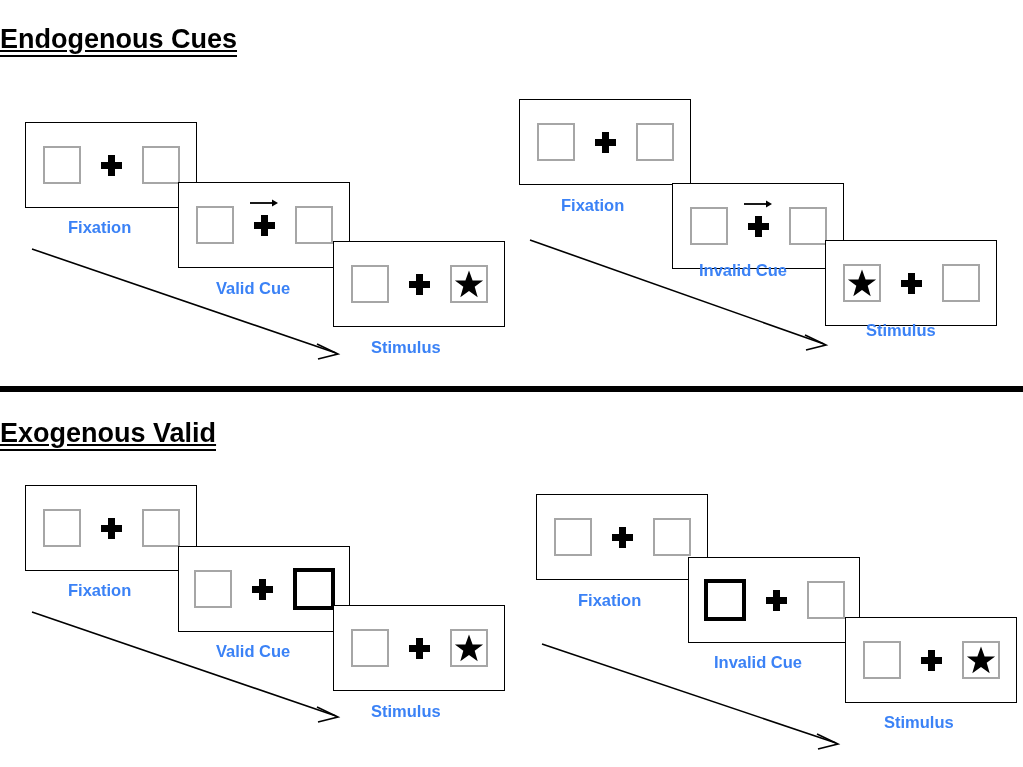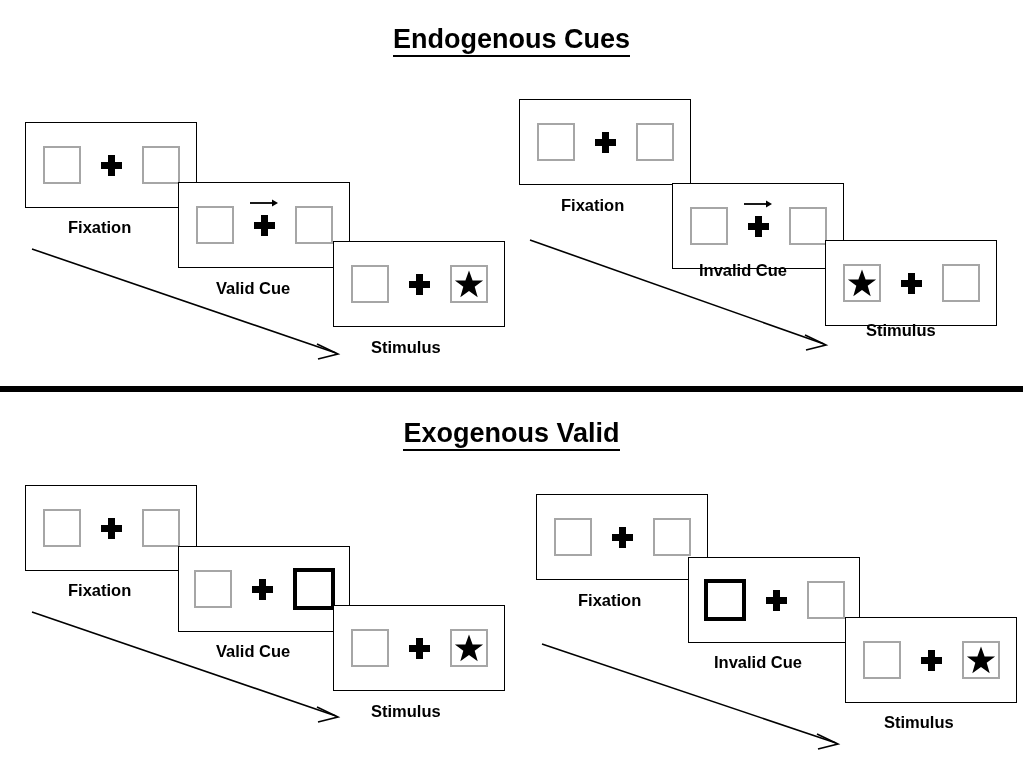--- a/index.html
+++ b/index.html
@@ -12,25 +12,25 @@
     height: 767px;
     position: relative;
     font-family: "Liberation Sans", sans-serif;
     overflow: hidden;
   }
 
   .section-title {
     position: absolute;
     width: 100%;
     left: 0;
-    text-align: center;
     font-size: 27px;
     font-weight: bold;
     color: #000000;
     letter-spacing: 0px;
+    text-decoration: underline;
   }
   .section-title span {
     border-bottom: 2.5px solid #000000;
     padding-bottom: 1px;
   }
 
   .divider {
     position: absolute;
     left: 0;
     width: 1023px;
@@ -110,21 +110,21 @@
     transform: translateX(-50%);
     width: 30px;
     height: 10px;
   }
 
   
   .caption {
     position: absolute;
     font-size: 16.5px;
     font-weight: bold;
-    color: #000000;
+    color: #3b82f6;
     white-space: nowrap;
   }
 
   
   .time-arrow {
     position: absolute;
     overflow: visible;
   }
 </style>
 </head>

